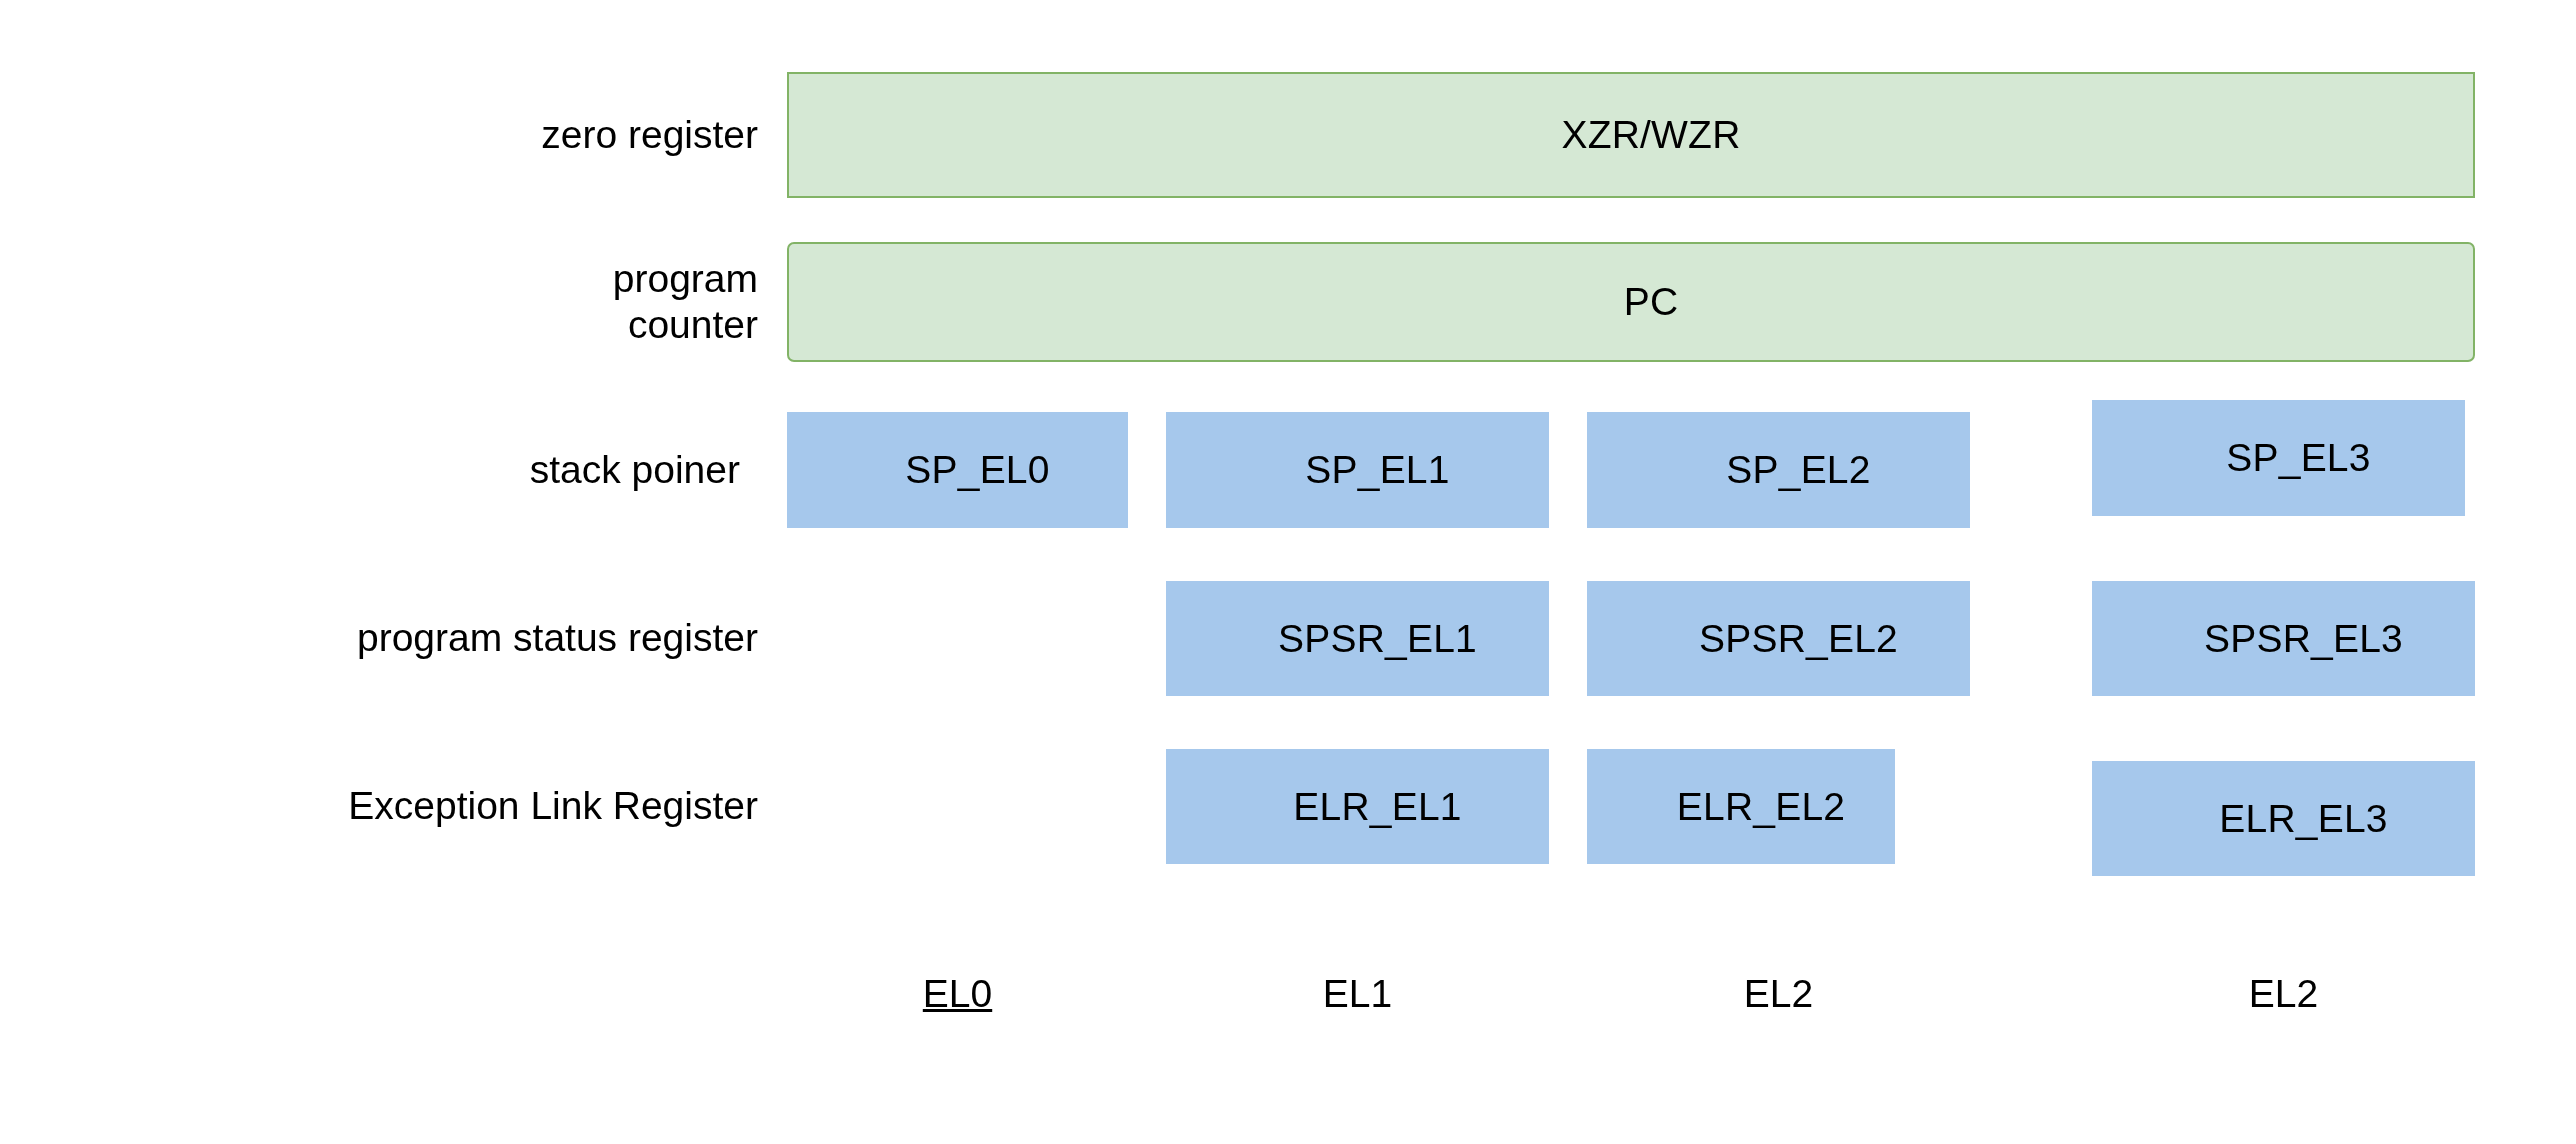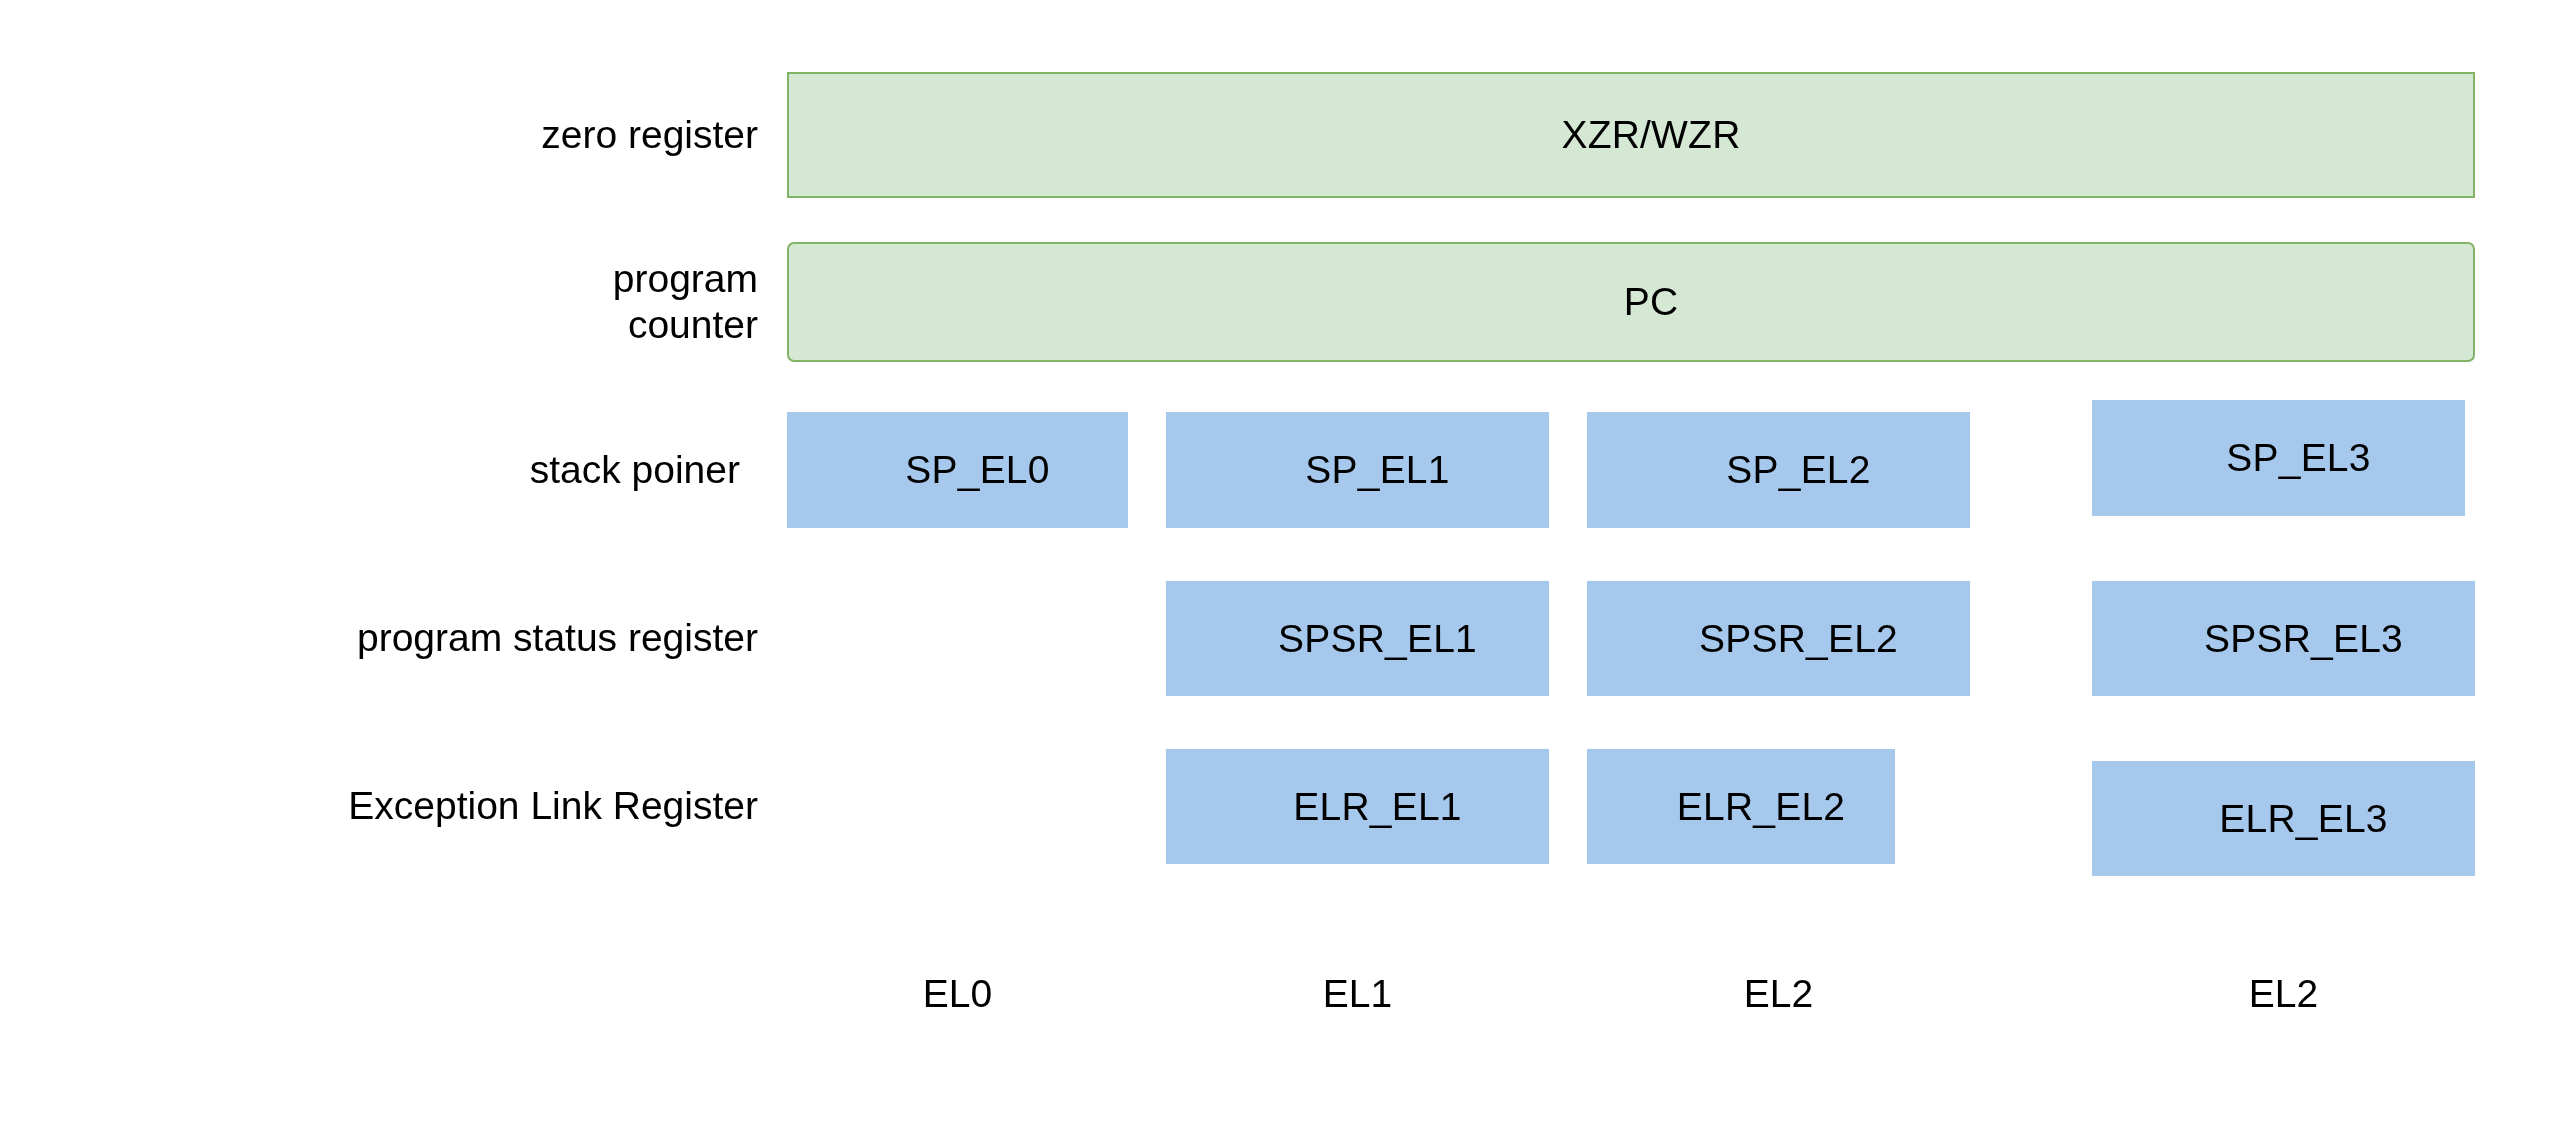--- a/index.html
+++ b/index.html
@@ -88,19 +88,19 @@
   <div class="box box-blue" style="left:2092px; top:400px; width:373px; height:116px;">SP_EL3</div>
 
   <div class="box box-blue" style="left:1166px; top:581px; width:383px; height:115px;">SPSR_EL1</div>
   <div class="box box-blue" style="left:1587px; top:581px; width:383px; height:115px;">SPSR_EL2</div>
   <div class="box box-blue" style="left:2092px; top:581px; width:383px; height:115px;">SPSR_EL3</div>
 
   <div class="box box-blue" style="left:1166px; top:749px; width:383px; height:115px;">ELR_EL1</div>
   <div class="box box-blue" style="left:1587px; top:749px; width:308px; height:115px;">ELR_EL2</div>
   <div class="box box-blue" style="left:2092px; top:749px; width:383px; height:115px;margin-top:12px;">ELR_EL3</div>
 
-  <div class="el-label" style="left:787px; top:972px; width:341px;">EL0</div>
+  <div class="el-label" style="left:787px; top:972px; width:341px;text-decoration:underline;">EL0</div>
   <div class="el-label" style="left:1166px; top:972px; width:383px;">EL1</div>
   <div class="el-label" style="left:1587px; top:972px; width:383px;">EL2</div>
   <div class="el-label" style="left:2092px; top:972px; width:383px;">EL2</div>
 
 </div>
 
 
 </body></html>

